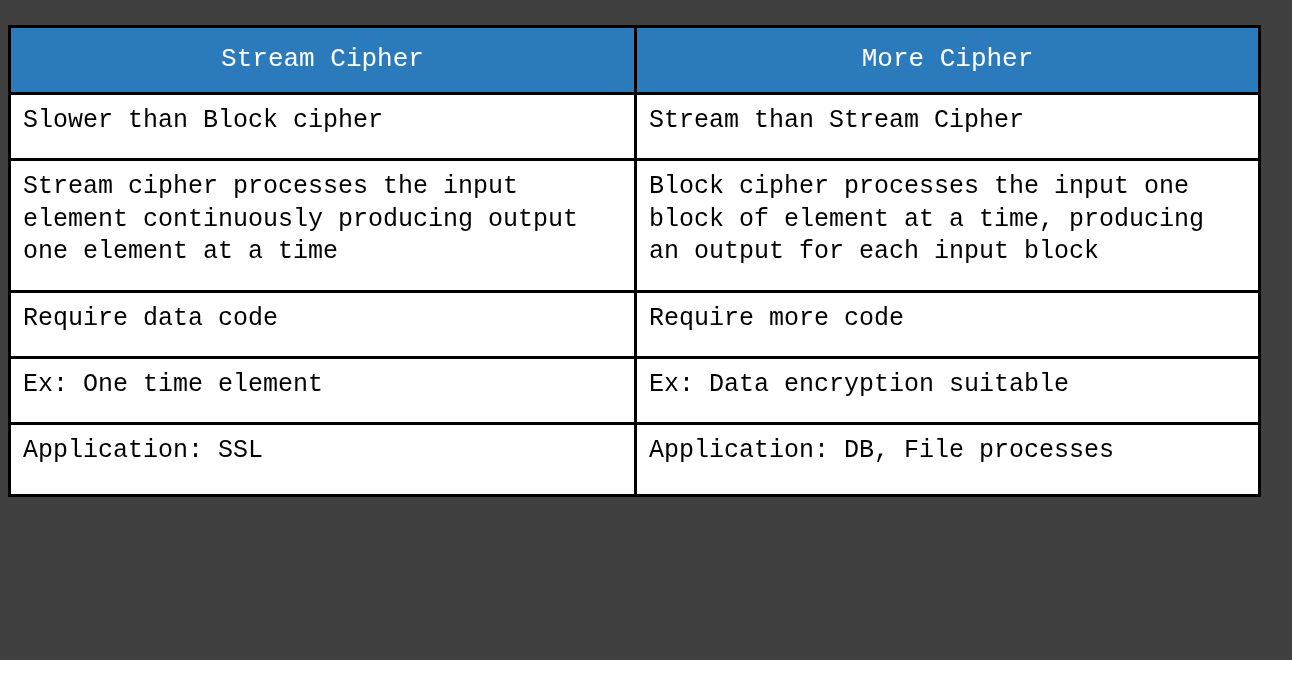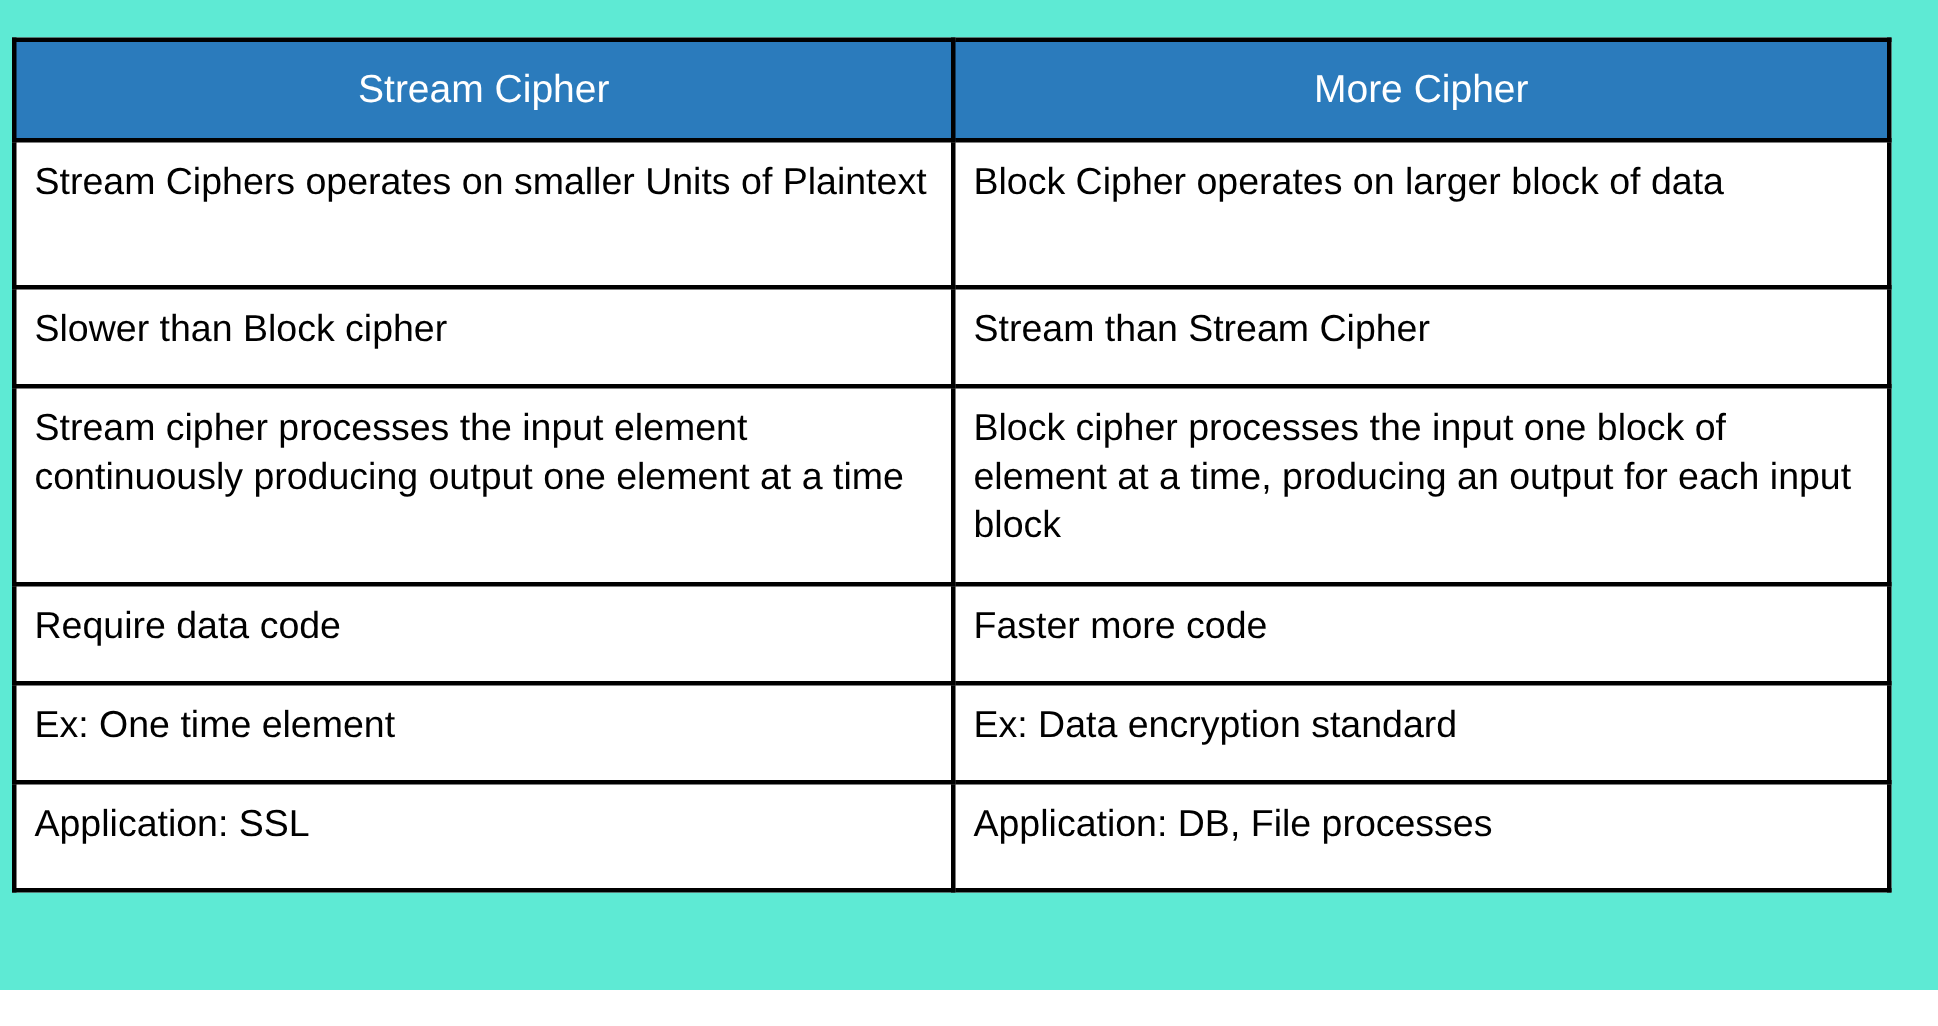--- a/index.html
+++ b/index.html
@@ -13,22 +13,23 @@
     height: 684px;
     overflow: hidden;
     font-family: "Liberation Sans", sans-serif;
     -webkit-font-smoothing: antialiased;
   }
 
   .page {
     position: relative;
     width: 1292px;
     height: 660px;
-    background: #5eead4;
+    background: #404040;
     box-sizing: border-box;
+    font-family: Liberation Mono, monospace;
   }
 
   .table-wrap {
     position: absolute;
     left: 8px;
     top: 25px;
     width: 1250px;
   }
 
   table.comparison {
@@ -90,28 +91,20 @@
         <col class="col-left">
         <col class="col-right">
       </colgroup>
       <thead>
         <tr>
           <th>Stream Cipher</th>
           <th>More Cipher</th>
         </tr>
       </thead>
       <tbody>
-        <tr class="row-h2">
-          <td>
-            <span class="cell-text">Stream Ciphers operates on smaller Units of Plaintext</span>
-          </td>
-          <td>
-            <span class="cell-text">Block Cipher operates on larger block of data</span>
-          </td>
-        </tr>
         <tr class="row-h1">
           <td>
             <span class="cell-text">Slower than Block cipher</span>
           </td>
           <td>
             <span class="cell-text">Stream than Stream Cipher</span>
           </td>
         </tr>
         <tr class="row-h3">
           <td>
@@ -119,29 +112,29 @@
           </td>
           <td>
             <span class="cell-text">Block cipher processes the input one block of element at a time, producing an output for each input block</span>
           </td>
         </tr>
         <tr class="row-h1">
           <td>
             <span class="cell-text">Require data code</span>
           </td>
           <td>
-            <span class="cell-text">Faster more code</span>
+            <span class="cell-text">Require more code</span>
           </td>
         </tr>
         <tr class="row-h1">
           <td>
             <span class="cell-text">Ex: One time element</span>
           </td>
           <td>
-            <span class="cell-text">Ex: Data encryption standard</span>
+            <span class="cell-text">Ex: Data encryption suitable</span>
           </td>
         </tr>
         <tr class="row-last">
           <td>
             <span class="cell-text">Application: SSL</span>
           </td>
           <td>
             <span class="cell-text">Application: DB, File processes</span>
           </td>
         </tr>

